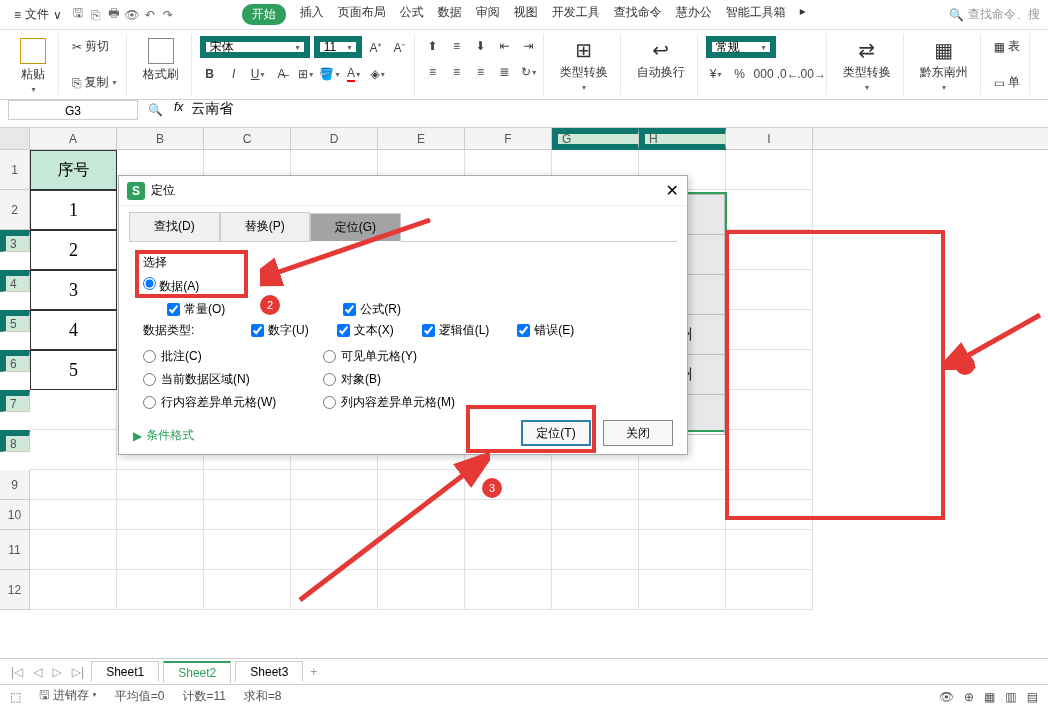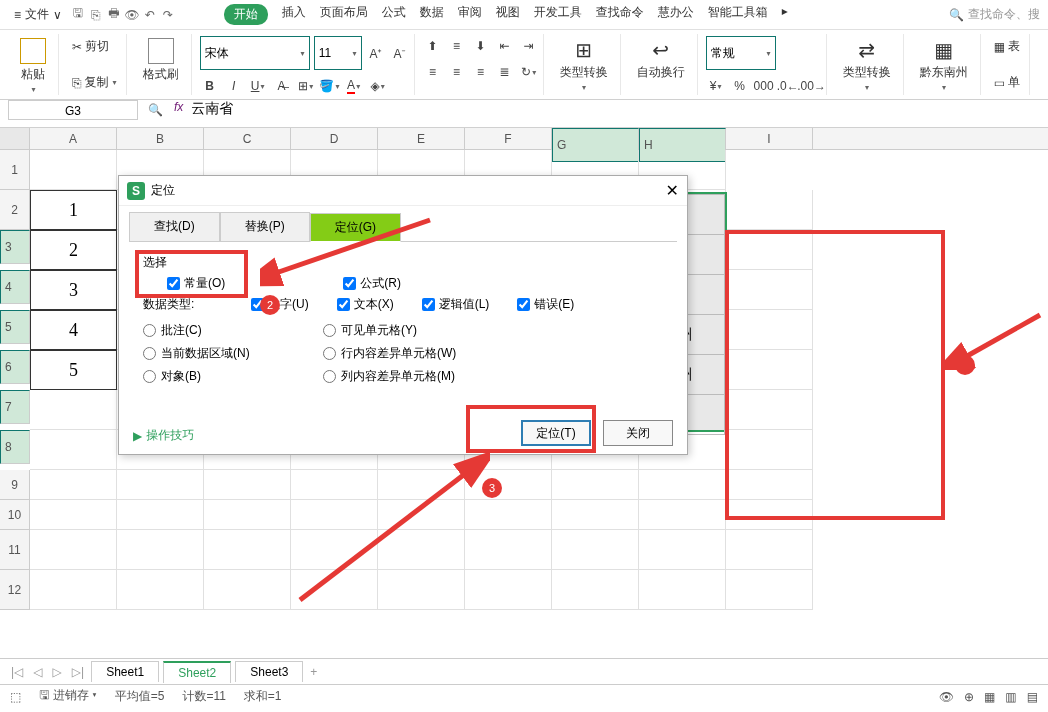--- a/index.html
+++ b/index.html
@@ -1,38 +1,38 @@
 <!DOCTYPE html>
 <html><head>
 <meta charset="utf-8">
 <style>
 *{box-sizing:border-box;margin:0;padding:0;font-family:"Microsoft YaHei",sans-serif;font-size:12px}
 body{width:1048px;height:712px;background:#fff;overflow:hidden;position:relative}
 .menubar{height:30px;display:flex;align-items:center;padding:0 8px;border-bottom:1px solid #e0e0e0;gap:2px}
 .menubar .file-btn{display:flex;align-items:center;gap:4px;padding:2px 6px;color:#333}
 .menubar .ico{width:16px;height:16px;display:inline-flex;align-items:center;justify-content:center;color:#666}
-.menubar .tabs{display:flex;gap:14px;margin-left:46px}
+.menubar .tabs{display:flex;gap:14px;margin-left:64px}
 .menubar .tabs span{color:#333;cursor:pointer}
 .menubar .tabs .active{background:#2e9f5c;color:#fff;padding:2px 10px;border-radius:10px}
 .menubar .search{margin-left:auto;color:#999;display:flex;align-items:center;gap:4px}
 .ribbon{height:70px;border-bottom:1px solid #d0d0d0;display:flex;padding:4px 8px;gap:4px}
 .rgrp{display:flex;flex-direction:column;justify-content:space-between;padding:2px 6px;border-right:1px solid #e8e8e8}
 .rbtn{display:flex;align-items:center;gap:3px;color:#333;padding:2px 3px}
 .bigbtn{display:flex;flex-direction:column;align-items:center;justify-content:center;padding:2px 6px;gap:2px;color:#333}
 .bigbtn .bic{width:26px;height:26px;border:1px solid #999;display:inline-block}
 .fontgrp{display:flex;flex-direction:column;gap:6px;padding:2px 4px;border-right:1px solid #e8e8e8}
 .fontrow{display:flex;gap:4px;align-items:center}
-.sel{border:1px solid #0f766e;height:34px;padding:0 4px;display:flex;align-items:center;background:#fff}
+.sel{border:6px solid #0f766e;height:22px;padding:0 4px;display:flex;align-items:center;background:#fff}
 .sel.font{width:110px}
 .sel.size{width:48px}
 .ib{width:20px;height:20px;display:inline-flex;align-items:center;justify-content:center;color:#444;cursor:pointer}
 .dd{font-size:8px;color:#666;margin-left:1px}
 .namebox{height:28px;display:flex;align-items:flex-start;border-bottom:1px solid #d0d0d0;padding:0 8px;gap:8px}
 .namebox .nb{width:130px;border:1px solid #ccc;height:20px;text-align:center;line-height:20px}
-.namebox .fx{color:#701a75;font-style:italic}
+.namebox .fx{color:#000000;font-style:italic}
 .grid{position:relative;height:530px;overflow:hidden}
 .colhdr{display:flex;height:22px;background:#f4f4f4;border-bottom:1px solid #ccc}
 .corner{width:30px;border-right:1px solid #ccc;background:#e8e8e8}
 .ch{width:87px;border-right:1px solid #ccc;text-align:center;line-height:22px;color:#555}
 .ch.sel{background:#d0e8d8}
 .rows{display:flex;flex-direction:column}
 .row{display:flex;height:40px}
 .row.small{height:30px}
 .rh{width:30px;background:#f4f4f4;border-right:1px solid #ccc;border-bottom:1px solid #ccc;text-align:center;line-height:40px;color:#555}
 .row.small .rh{line-height:30px}
@@ -46,21 +46,21 @@
 .redbox1{position:absolute;left:725px;top:230px;width:220px;height:290px;border:4px solid #e53935;pointer-events:none}
 .redbox2{position:absolute;left:135px;top:250px;width:113px;height:48px;border:4px solid #e53935;pointer-events:none}
 .redbox3{position:absolute;left:466px;top:405px;width:130px;height:48px;border:4px solid #e53935;pointer-events:none}
 .badge{position:absolute;width:20px;height:20px;border-radius:50%;background:#e53935;color:#fff;display:flex;align-items:center;justify-content:center;font-size:11px}
 .arrow{position:absolute;pointer-events:none}
 .dialog{position:absolute;left:118px;top:175px;width:570px;height:280px;background:#fff;border:1px solid #aaa;box-shadow:2px 2px 8px rgba(0,0,0,0.2)}
 .dlg-title{height:30px;display:flex;align-items:center;padding:0 8px;gap:6px;border-bottom:1px solid #eee}
 .dlg-title .close{margin-left:auto;font-size:16px;cursor:pointer}
 .dlg-tabs{display:flex;padding:6px 10px 0;gap:0}
 .dlg-tabs span{padding:5px 24px;border:1px solid #ccc;border-bottom:none;cursor:pointer;background:#f0f0f0}
-.dlg-tabs span.active{background:#84cc16;border-bottom:1px solid #fff;position:relative;top:1px}
+.dlg-tabs span.active{background:#a3a3a3;border-bottom:1px solid #fff;position:relative;top:1px}
 .dlg-body{padding:8px 14px;border-top:1px solid #ccc;margin:0 10px}
 .dlg-body .lbl{margin:4px 0}
 .radio-row{display:flex;align-items:center;gap:10px;margin:6px 0}
 .chk-row{display:flex;gap:28px;margin:4px 0 4px 24px;flex-wrap:wrap}
 .chk-row label{display:flex;align-items:center;gap:4px}
 .rad-grid{display:flex;flex-wrap:wrap;margin-top:6px}
 .rad-grid label{width:180px;display:flex;align-items:center;gap:5px;margin:3px 0}
 .dlg-foot{position:absolute;bottom:8px;right:14px;display:flex;gap:12px}
 .dlg-foot button{width:70px;height:26px;border:1px solid #888;background:#f8f8f8;cursor:pointer}
 .dlg-foot button.primary{border:2px solid #2e7db3}
@@ -234,20 +234,21 @@
     <div class="ch">D</div>
     <div class="ch">E</div>
     <div class="ch">F</div>
     <div class="ch sel">G</div>
     <div class="ch sel">H</div>
     <div class="ch">I</div>
   </div>
   <div class="rows">
     <div class="row">
         <div class="rh">1</div>
+        <div class="cell seq">序号</div>
         <div class="cell"></div>
         <div class="cell"></div>
         <div class="cell"></div>
         <div class="cell"></div>
         <div class="cell"></div>
         <div class="cell"></div>
         <div class="cell"></div>
         <div class="cell"></div>
       </div>
     <div class="row">
@@ -422,20 +423,23 @@
     <span>定位</span>
     <span class="close">✕</span>
   </div>
   <div class="dlg-tabs">
     <span>查找(D)</span>
     <span>替换(P)</span>
     <span class="active">定位(G)</span>
   </div>
   <div class="dlg-body">
     <div class="lbl">选择</div>
+    <div class="radio-row">
+      <label><input type="radio" checked="" style=""> <span>数据(A)</span></label>
+    </div>
     <div class="chk-row">
       <label>
           <input type="checkbox" checked="" style=""> 
           <span>常量(O)</span>
         </label>
       <label style="margin-left:90px">
           <input type="checkbox" checked="" style=""> 
           <span>公式(R)</span>
         </label>
     </div>
@@ -466,33 +470,33 @@
       <label>
           <input type="radio" style=""> 
           <span>可见单元格(Y)</span>
         </label>
       <label>
           <input type="radio" style=""> 
           <span>当前数据区域(N)</span>
         </label>
       <label>
           <input type="radio" style=""> 
+          <span>对象(B)</span>
+        </label>
+      <label>
+          <input type="radio" style=""> 
           <span>行内容差异单元格(W)</span>
-        </label>
-      <label>
-          <input type="radio" style=""> 
-          <span>对象(B)</span>
         </label>
       <label>
           <input type="radio" style=""> 
           <span>列内容差异单元格(M)</span>
         </label>
     </div>
   </div>
-  <div class="tips">▶ <span>操作技巧</span></div>
+  <div class="tips">▶ <span>条件格式</span></div>
   <div class="dlg-foot">
     <button class="primary">定位(T)</button>
     <button>关闭</button>
   </div>
 </div>
 
 <div class="redbox1"></div>
 <div class="redbox2"></div>
 <div class="redbox3"></div>
 <div class="badge" style="left:955px;top:355px">1</div>
@@ -521,23 +525,23 @@
   <span class="nav">▷|</span>
   <span class="tab">Sheet1</span>
   <span class="tab active">Sheet2</span>
   <span class="tab">Sheet3</span>
   <span class="nav">+</span>
 </div>
 
 <div class="status">
   <span>⬚</span>
   <span>🖫 <span>进销存</span> ▾</span>
-  <span>平均值=5</span>
+  <span>平均值=0</span>
   <span>计数=11</span>
-  <span>求和=1</span>
+  <span>求和=8</span>
   <div class="right">
     <span>👁</span>
     <span>⊕</span>
     <span>▦</span>
     <span>▥</span>
     <span>▤</span>
   </div>
 </div>
 
 </body></html>

